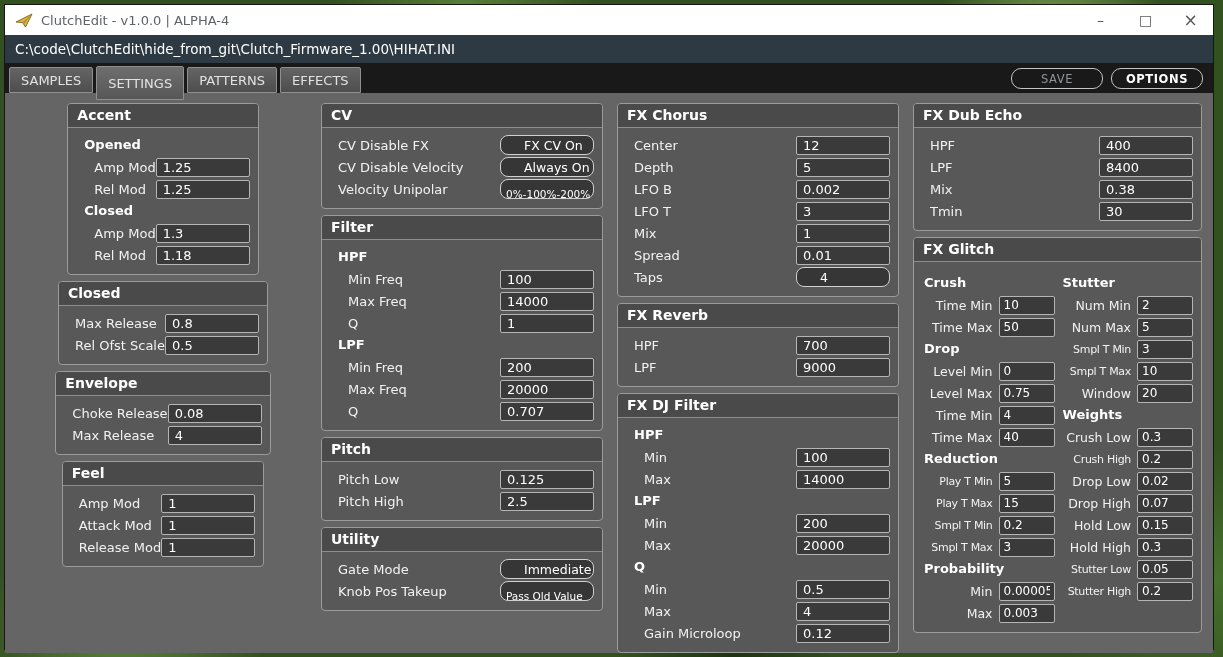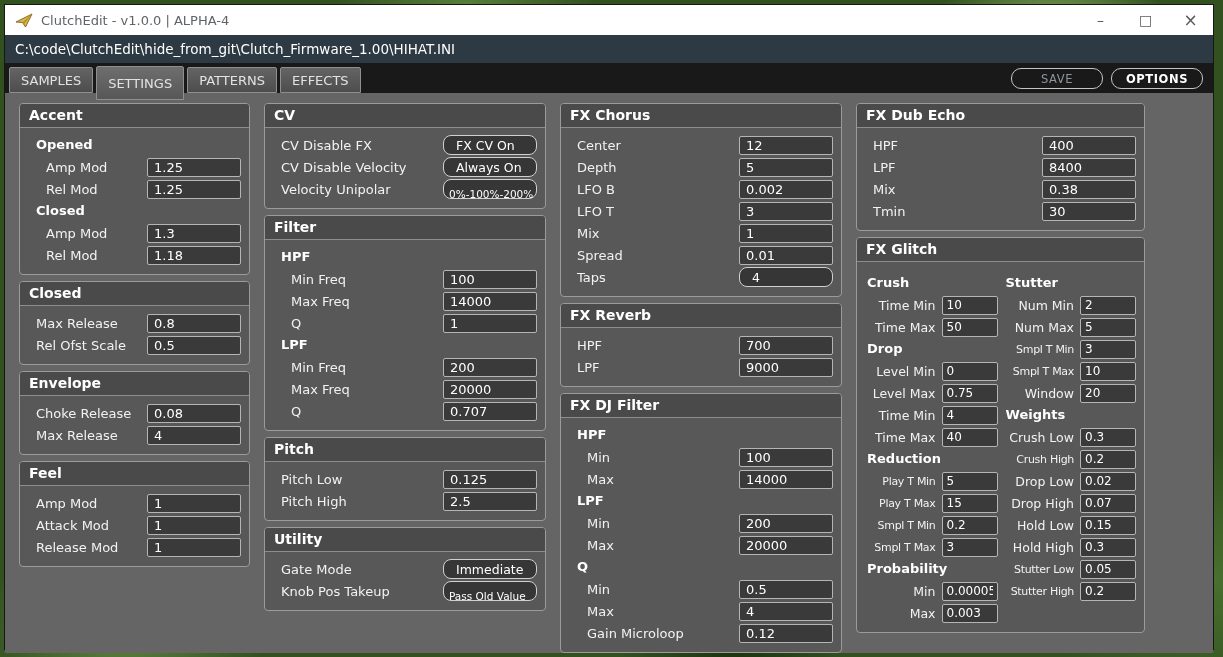--- a/index.html
+++ b/index.html
@@ -42,38 +42,38 @@
   .tb-btn {
     position:absolute; top:5px; height:21px; width:92px;
     background:transparent; border:1px solid #c4c4c4; border-radius:10px;
     font-size:11.5px; letter-spacing:0.6px; font-family:inherit; cursor:default;
   }
   .tb-btn.save { right:110px; color:#8d949a; }
   .tb-btn.options { right:10px; color:#ffffff; font-weight:bold; }
   
   .content { flex:1; background:#656565; padding:10px 0 0 14px; display:flex; gap:14px; align-items:flex-start; }
   .col { display:flex; flex-direction:column; gap:6px; }
-  .col0 { width:231px; } .col1 { width:282px; } .col2 { width:282px; } .col3 { width:289px; }
+  .col0 { width:288px;align-items:center; } .col1 { width:282px; } .col2 { width:282px; } .col3 { width:289px; }
   .panel { border:1px solid #9b9b9b; border-radius:4px; background:#585858; overflow:hidden; }
   .panel-header {
     background:#4a4a4a; border-bottom:1px solid #8d8d8d;
     padding:3px 9px 4px; color:#ffffff; font-weight:bold; font-size:14px;
   }
   .panel-body { padding:6px 8px 8px; }
   .subheader { font-weight:bold; color:#ffffff; font-size:13px; height:22px; line-height:22px; padding-left:8px; }
   .row { display:flex; align-items:center; height:22px; padding-left:8px; }
   .row.indent { padding-left:18px; }
   .lab { color:#f2f2f2; font-size:13px; flex:1; white-space:nowrap; }
   .inpval {
     width:94px; height:19px; background:#3a3a3a; border:1px solid #b5b5b5; border-radius:2px;
     color:#ffffff; font-size:13px; font-family:inherit; padding:0 6px; flex:0 0 auto;
   }
   .btnval {
     width:94px; height:20px; background:#363636; border:1px solid #d0d0d0; border-radius:8px;
-    color:#ffffff; font-size:12.5px; font-family:inherit; text-align:left; padding:0 12px; flex:0 0 auto; cursor:default; white-space:nowrap;
+    color:#ffffff; font-size:12.5px; font-family:inherit; text-align:left; padding:0 23px; flex:0 0 auto; cursor:default; white-space:nowrap;
   }
   .btnval.smallv { font-size:10.5px; padding:8px 5px; }
   
   .glitch-body { display:flex; padding:10px 6px 8px 4px; }
   .gcol { flex:1; min-width:0; }
   .gsub { font-weight:bold; color:#ffffff; font-size:13px; height:22px; line-height:22px; padding-left:6px; }
   .grow { display:flex; align-items:center; height:22px; }
   .glab { flex:1; text-align:right; padding-right:6px; color:#f2f2f2; font-size:12.5px; white-space:nowrap; }
   .glab.small { font-size:11px; letter-spacing:-0.3px; }
   .ginp {

